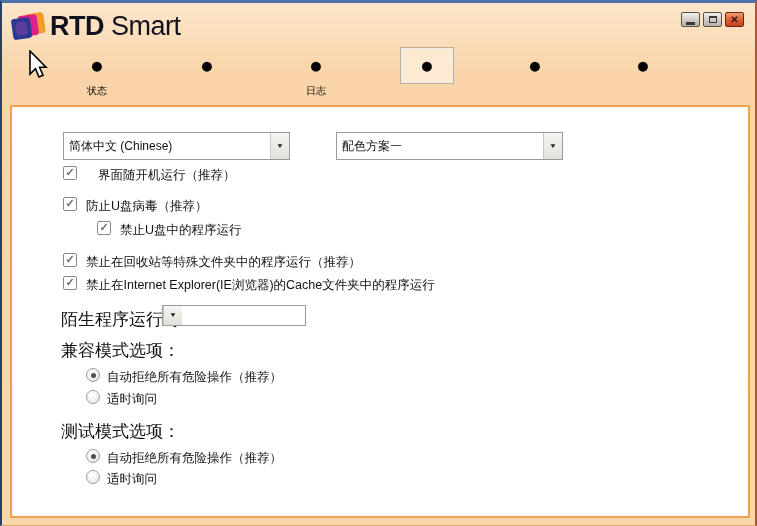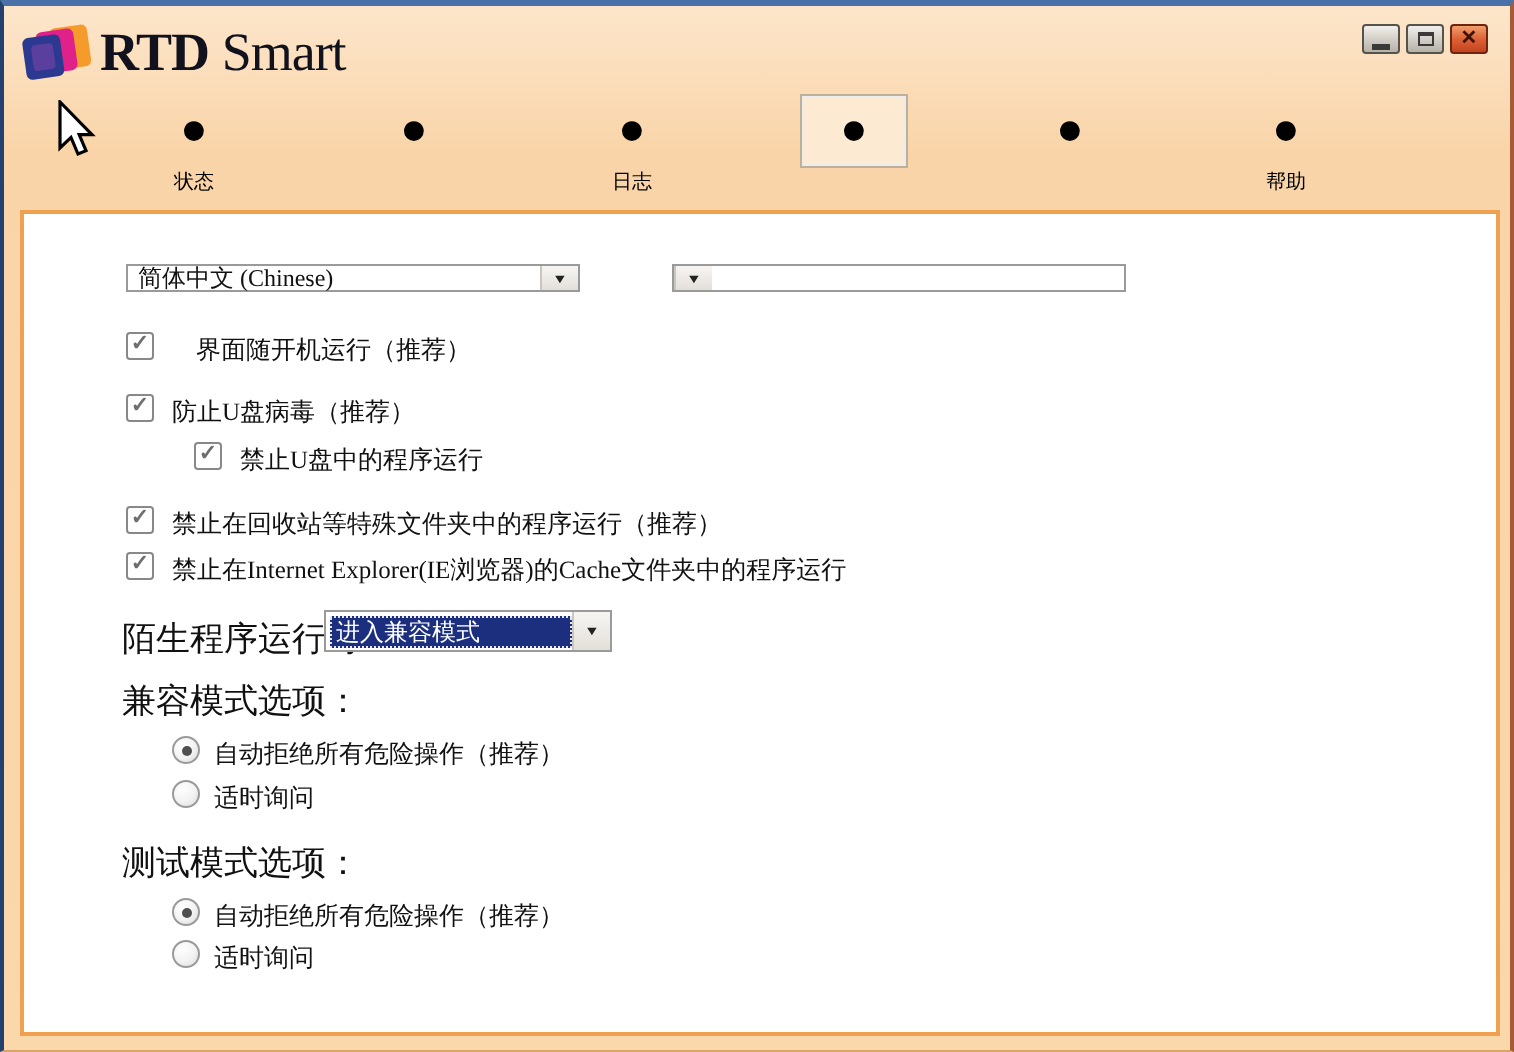--- a/index.html
+++ b/index.html
@@ -1,19 +1,19 @@
 <!DOCTYPE html>
 <html><head>
 <meta charset="utf-8">
 <style>
   html,body{margin:0;padding:0;background:#888;}
   *{box-sizing:border-box;}
   #window{
     position:relative;width:757px;height:526px;overflow:hidden;
-    font-family:Liberation Serif, serif;
+    font-family:Liberation Sans, sans-serif;
     background:linear-gradient(180deg,#fde6cb 0%,#f9d4a8 14%,#fad8ac 100%);
     border-top:3px solid #4a70a8;
     border-left:2px solid #23406e;
     border-right:2px solid #a85a36;
     border-bottom:1px solid #d9a468;
   }
   
   .logo{position:absolute;left:9px;top:6px;width:36px;height:36px;}
   .title{position:absolute;left:48px;top:8px;font-size:27px;color:#12121f;letter-spacing:-0.5px;}
   .title b{font-weight:bold;}
@@ -32,21 +32,21 @@
   .tab{position:absolute;top:44px;width:90px;height:54px;text-align:center;cursor:pointer;}
   .tab .dotbox{display:none;}
   .tab.selected .dotbox{display:block;position:absolute;left:19px;top:1px;width:52px;height:35px;
       background:#fcebd2;border:1px solid #ececec;box-shadow:0 0 0 1px #bdb098;}
   .tab .dot{position:relative;display:block;font-size:23px;line-height:36px;color:#000;}
   .tab .tab-label{position:relative;display:block;font-size:10px;color:#000;margin-top:1px;}
   .tab.selected .tab-label{font-weight:bold;}
   
   .panel{position:absolute;left:8px;top:102px;width:740px;height:413px;background:#fff;border:2px solid #efa14f;}
   
-  .combo{position:absolute;height:14px;background:#fff;border:1px solid #9a9a9a;display:flex;align-items:center;cursor:pointer;}
+  .combo{position:absolute;height:28px;background:#fff;border:1px solid #9a9a9a;display:flex;align-items:center;cursor:pointer;}
   .combo .val{flex:1;font-size:12px;color:#111;padding-left:5px;white-space:nowrap;overflow:hidden;}
   .combo .arrowbox{width:19px;height:100%;background:linear-gradient(180deg,#f7f5f2,#e3e0da);
       border-left:1px solid #c9c6c0;display:flex;align-items:center;justify-content:center;}
   .combo .arrowbox span{font-size:8px;color:#222;transform:scaleY(0.8);}
   .combo.hl .val{background:#1b2f7e;color:#fff;height:16px;line-height:16px;margin:2px 0 2px 2px;
       outline:1px dotted #e8e8f5;outline-offset:-1px;padding-left:3px;}
   
   .cb{position:absolute;width:14px;height:14px;background:#fff;border:1px solid #888;border-radius:2px;
       display:flex;align-items:center;justify-content:center;cursor:pointer;}
   .cb span{font-size:11px;font-weight:bold;color:#6e6e6e;line-height:1;margin-top:-1px;}
@@ -103,33 +103,33 @@
   </div>
   <div class="tab selected" style="left:380px">
     <div class="dotbox"></div>
     <span class="dot">●</span>
   </div>
   <div class="tab" style="left:488px">
     <span class="dot">●</span>
   </div>
   <div class="tab" style="left:596px">
     <span class="dot">●</span>
-    <span class="tab-label">帮助</span>
   </div>
 
   <div class="panel"></div>
 
   <div class="combo" style="left:61px;top:129px;width:227px;">
     <span class="val">简体中文 (Chinese)</span>
     <span class="arrowbox">
         <span>▼</span>
       </span>
   </div>
 
   <div class="combo" style="left:334px;top:129px;width:227px;">
+    <span class="val">配色方案一</span>
     <span class="arrowbox">
         <span>▼</span>
       </span>
   </div>
 
   <div class="cb" style="left:61px;top:163px;">
       <span>✓</span>
     </div>
   <div class="lbl" style="left:96px;top:164px;">界面随开机运行（推荐）</div>
 
@@ -148,21 +148,20 @@
     </div>
   <div class="lbl" style="left:84px;top:251px;">禁止在回收站等特殊文件夹中的程序运行（推荐）</div>
 
   <div class="cb" style="left:61px;top:273px;">
       <span>✓</span>
     </div>
   <div class="lbl" style="left:84px;top:274px;">禁止在Internet Explorer(IE浏览器)的Cache文件夹中的程序运行</div>
 
   <div class="sect" style="left:59px;top:305px;">陌生程序运行时</div>
   <div class="combo hl" style="left:160px;top:302px;width:144px;height:21px;">
-    <span class="val">进入兼容模式</span>
     <span class="arrowbox">
         <span>▼</span>
       </span>
   </div>
 
   <div class="sect" style="left:59px;top:336px;">兼容模式选项：</div>
   <div class="radio sel" style="left:84px;top:365px;"></div>
   <div class="lbl" style="left:105px;top:366px;">自动拒绝所有危险操作（推荐）</div>
   <div class="radio" style="left:84px;top:387px;"></div>
   <div class="lbl" style="left:105px;top:388px;">适时询问</div>

